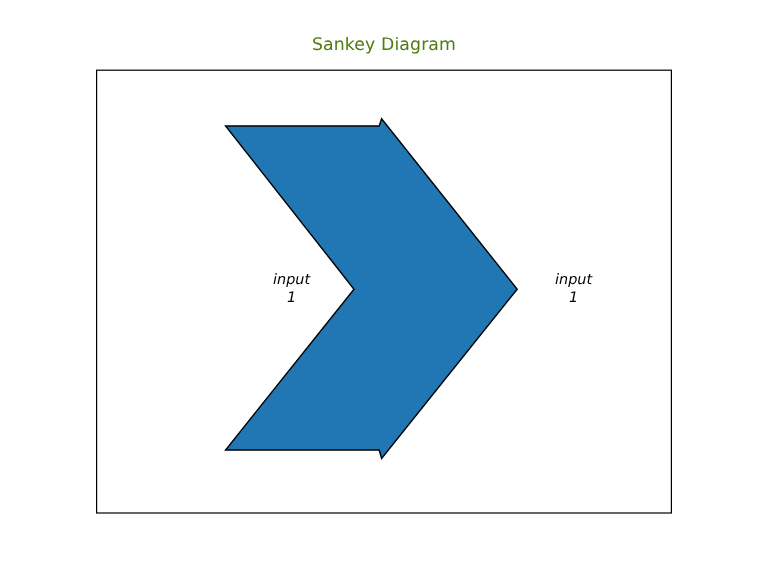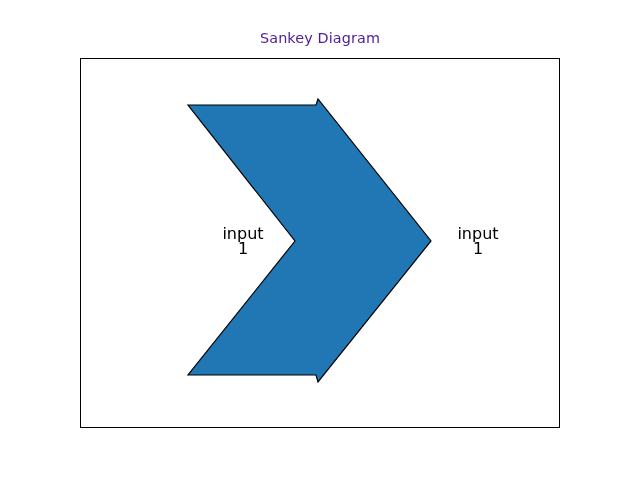--- a/index.html
+++ b/index.html
@@ -15,21 +15,21 @@
     overflow: hidden;
     font-family: "DejaVu Sans", sans-serif;
   }
   #chart-title {
     position: absolute;
     left: 0;
     top: 30px;
     width: 640px;
     text-align: center;
     font-size: 14.4px;
-    color: #4c1d95;
+    color: #4d7c0f;
     line-height: 1.2;
     letter-spacing: 0.1px;
   }
   #axes-frame {
     position: absolute;
     left: 80px;
     top: 58px;
     width: 480px;
     height: 370px;
     border: 1.1px solid #000000;
@@ -38,24 +38,25 @@
   }
   #sankey-svg {
     position: absolute;
     left: 0;
     top: 0;
     width: 640px;
     height: 480px;
   }
   .flow-label {
     position: absolute;
-    font-size: 16px;
+    font-size: 12px;
     color: #000000;
     line-height: 15px;
     white-space: nowrap;
+    font-style: italic;
   }
   .flow-label .lbl-name {
     display: block;
     text-align: center;
   }
   .flow-label .lbl-value {
     display: block;
     text-align: center;
   }
   #label-input {

